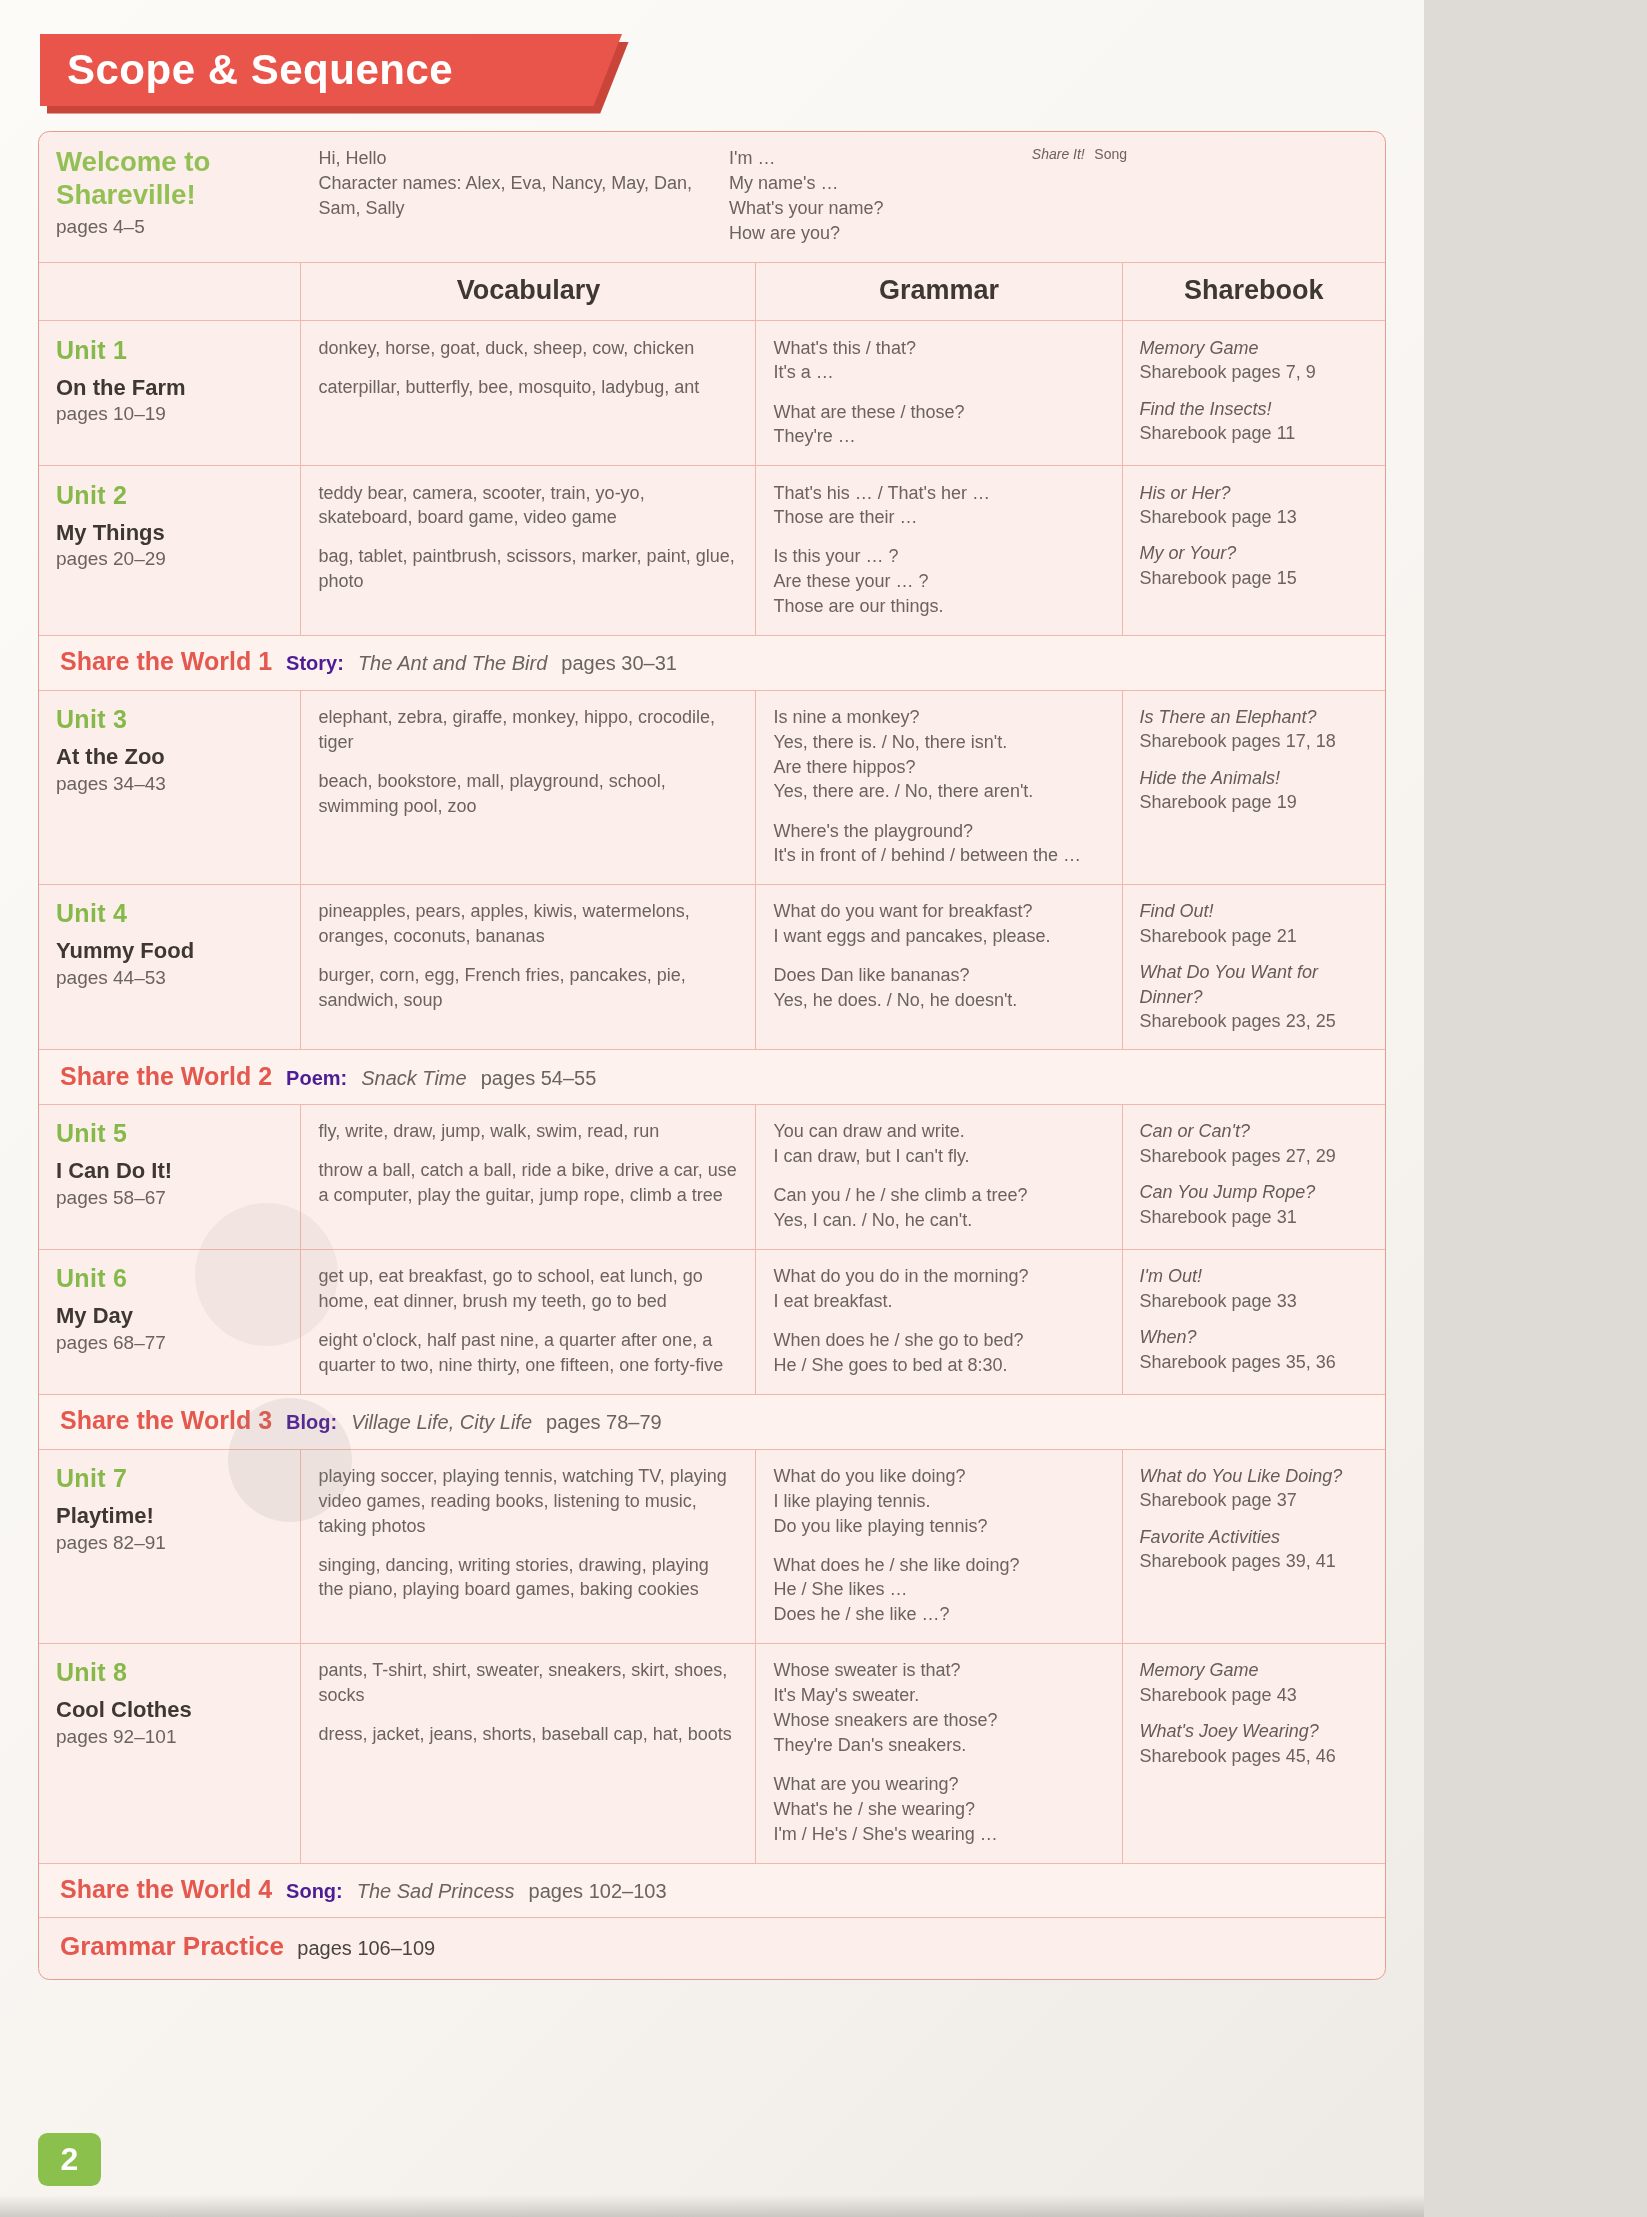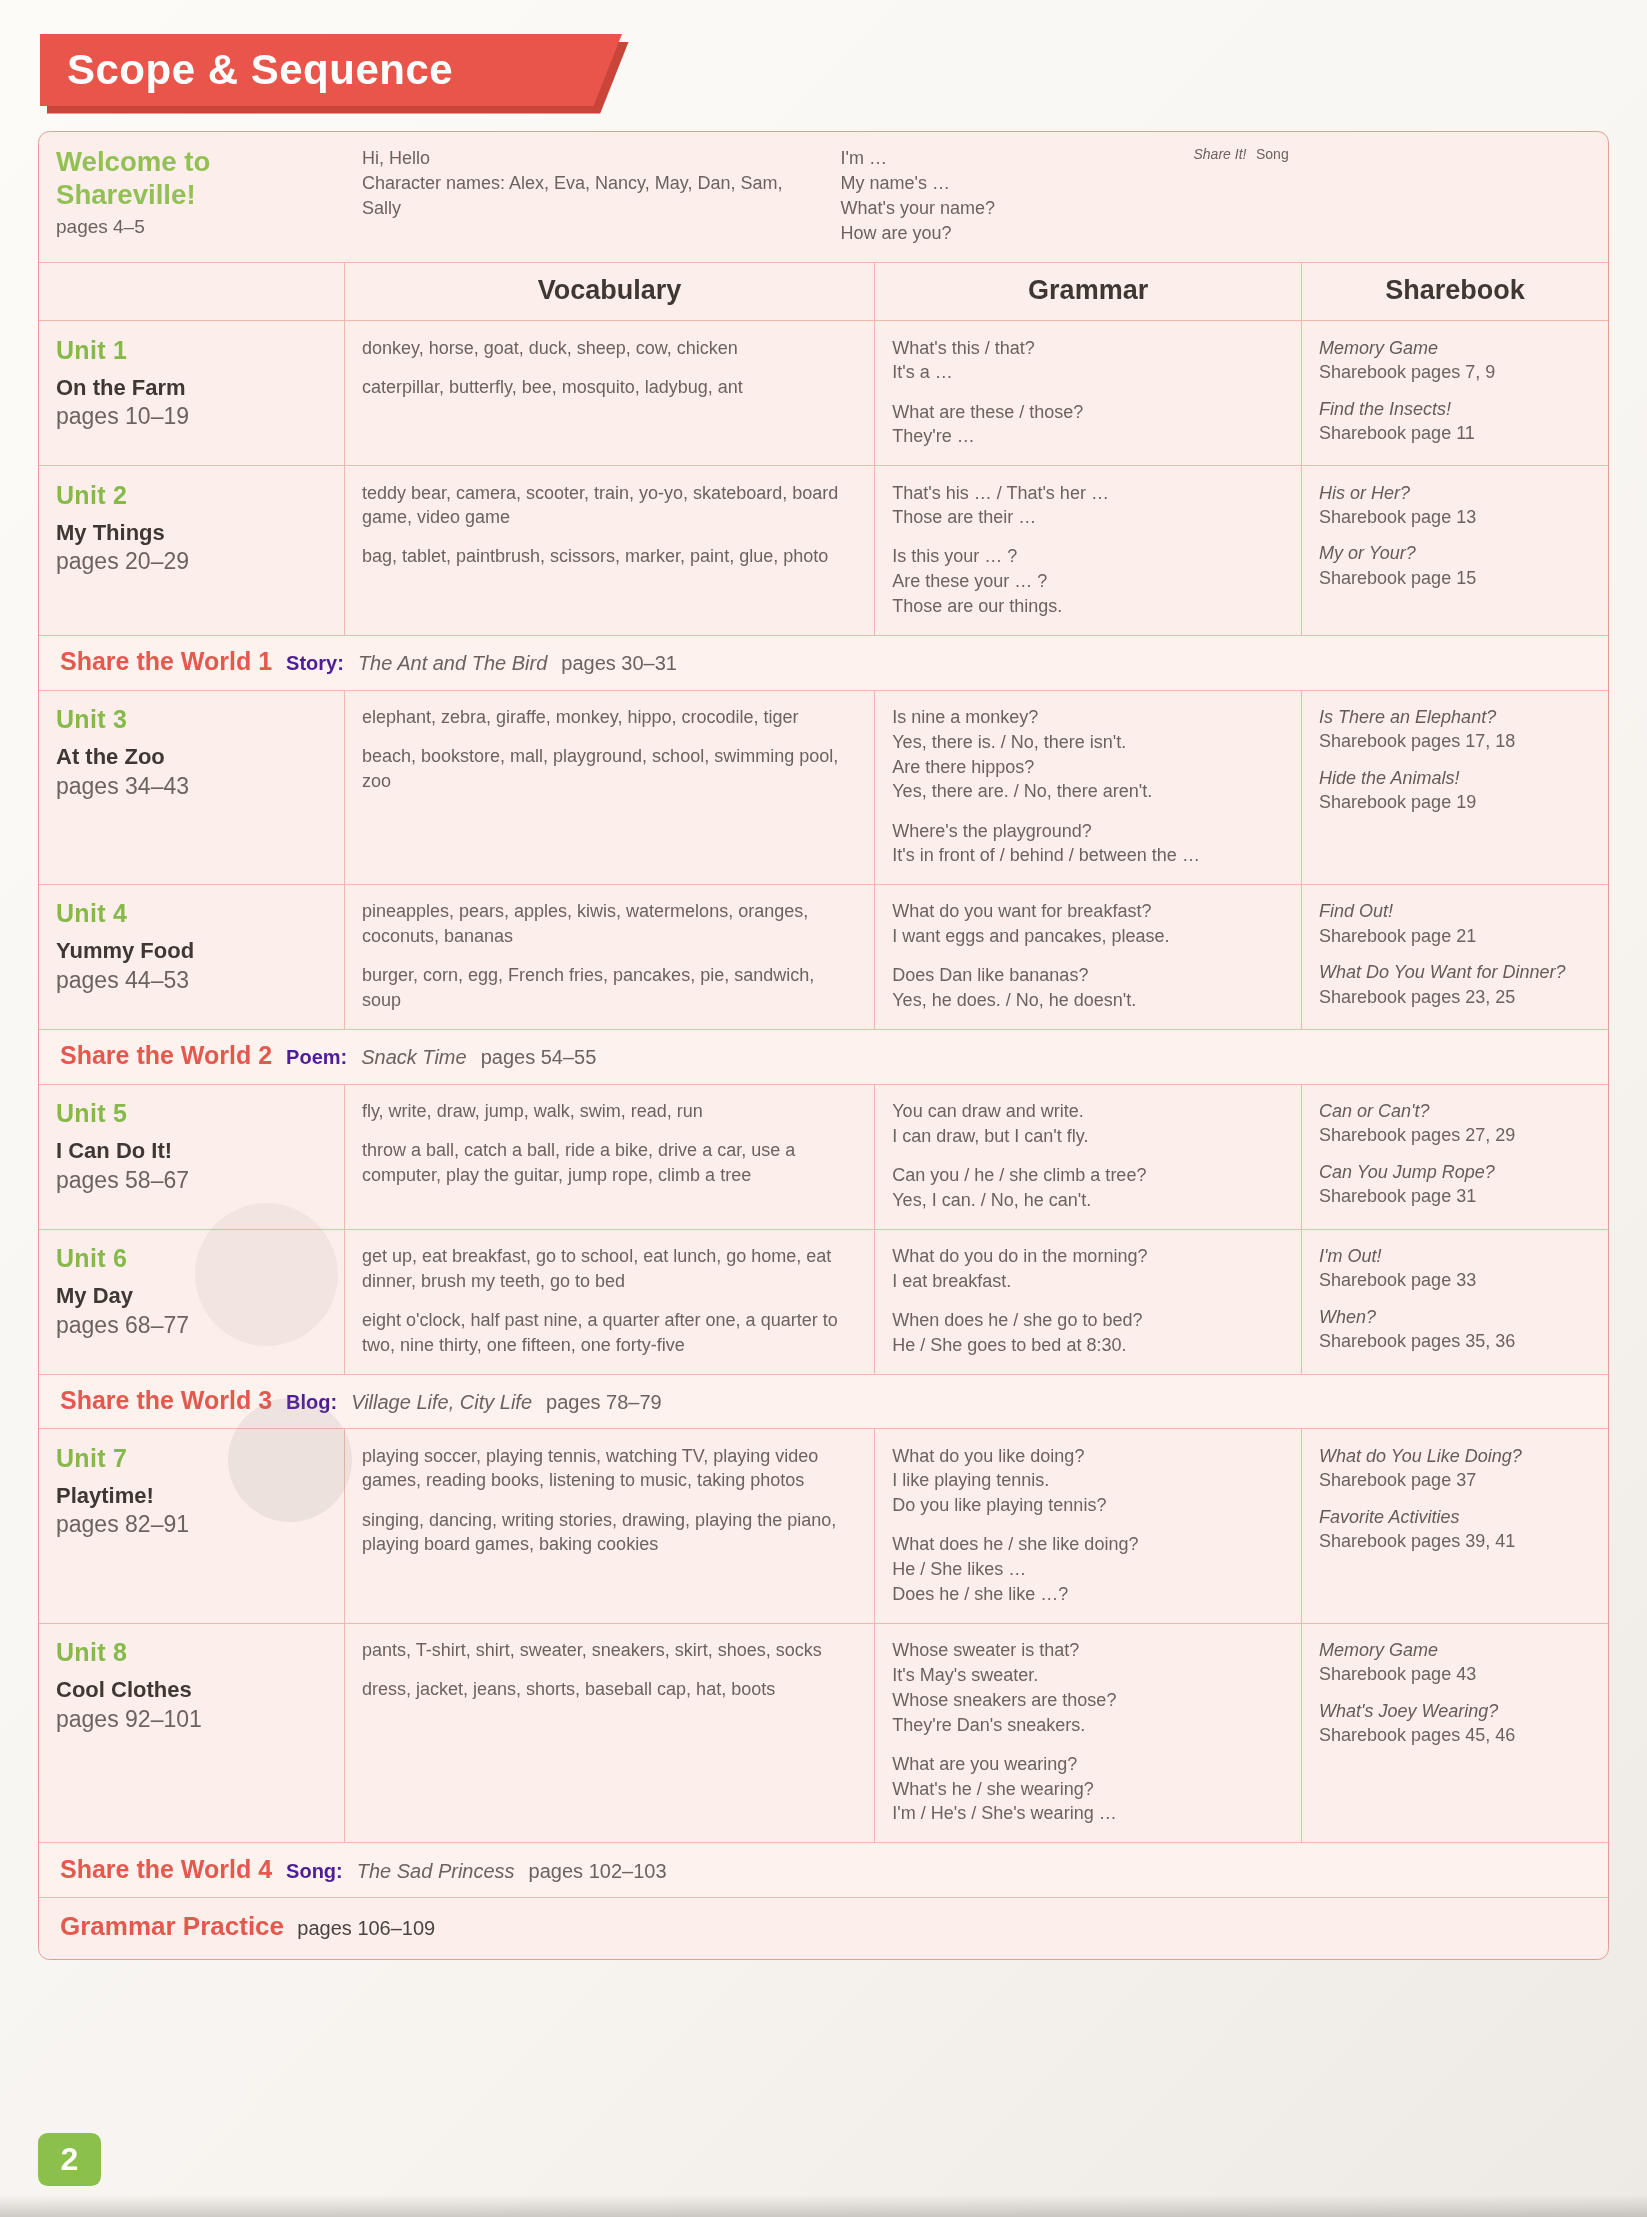--- a/index.html
+++ b/index.html
@@ -1,18 +1,18 @@
 <!DOCTYPE html>
 <html style="font-size:15px"><head>
 <meta charset="utf-8">
 <style>
   *{box-sizing:border-box;margin:0;padding:0;}
   html,body{background:#dedad5;}
   .page{
-    width:1647px;height:2218px;position:relative;overflow:hidden;
+    width:1424px;height:2218px;position:relative;overflow:hidden;
     background:linear-gradient(135deg,#fcfbf8 0%,#f7f4f0 65%,#edeae5 100%);
     font-family:"Liberation Sans",sans-serif;color:#6b635c;
   }
   .page::after{content:"";position:absolute;left:0;right:0;bottom:0;height:23px;
     background:linear-gradient(rgba(0,0,0,0),rgba(90,85,80,.28));pointer-events:none;}
 
   
   .banner-wrap{position:relative;width:582px;height:72px;margin:34px 0 25px 40px;z-index:2;}
   .banner-shadow{position:absolute;left:6.7px;top:7.6px;width:100%;height:100%;background:#c9453a;
     clip-path:polygon(0 0,100% 0,calc(100% - 28.5px) 100%,0 100%);}
@@ -37,21 +37,21 @@
   .w-share{font-size:14px;}
   .w-share .it{font-style:italic;}
   .w-share span + span{margin-left:5.7px;}
 
   
   .header-row .cell{font-weight:700;font-size:27px;color:#3e3831;text-align:center;padding:12.4px 7.6px 14.3px;}
 
   
   .unit-id{color:#86b94a;font-weight:700;font-size:25px;letter-spacing:0.3px;}
   .unit-name{color:#3e3831;font-weight:700;font-size:22px;margin-top:10px;}
-  .unit-pages{font-size:23px;margin-top:2.9px;color:#6b635c;}
+  .unit-pages{font-size:19px;margin-top:2.9px;color:#6b635c;}
   .para,.line{font-size:18px;line-height:1.38;}
   .para{margin-bottom:14.3px;}
   .para:last-child{margin-bottom:0;}
   .grammar-group{margin-bottom:14.3px;}
   .grammar-group:last-child{margin-bottom:0;}
   .sb-item{margin-bottom:12.4px;}
   .sb-item:last-child{margin-bottom:0;}
   .sb-title{font-style:italic;font-size:18px;line-height:1.35;color:#645c55;}
   .sb-pages{font-size:18px;line-height:1.35;}
 

